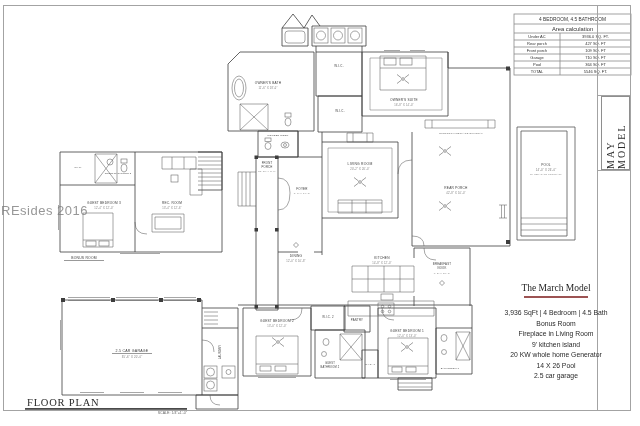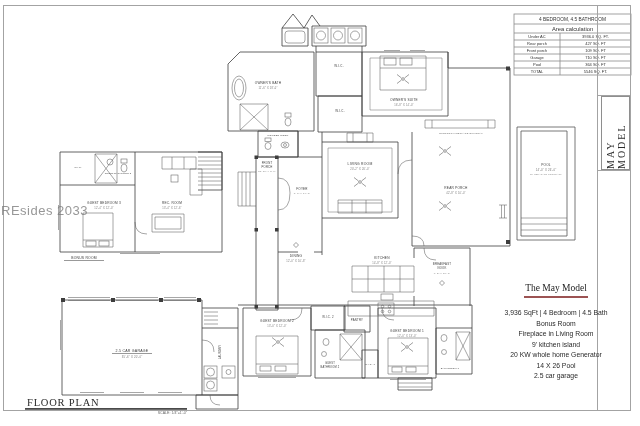--- a/index.html
+++ b/index.html
@@ -273,25 +273,25 @@
 
   <div class="sheet-border"></div>
   <div class="strip-line"></div>
   <div class="strip-div" style="top:95px;"></div>
   <div class="strip-div" style="top:170px;"></div>
   <div class="model-box">
     <span class="vtext">MAY MODEL</span>
   </div>
 
   <div class="summary">
-    <div class="summary-title">The May Model</div>
+    <div class="summary-title">The March Model</div>
     <div class="summary-underline"></div>
     <div class="summary-line">3,936 SqFt | 4 Bedroom | 4.5 Bath</div>
     <div class="summary-line">Bonus Room</div>
     <div class="summary-line">Fireplace in Living Room</div>
     <div class="summary-line">9' kitchen island</div>
     <div class="summary-line">20 KW whole home Generator</div>
     <div class="summary-line">14 X 26 Pool</div>
     <div class="summary-line">2.5 car garage</div>
   </div>
 
-  <div class="watermark">REsides 2033</div>
+  <div class="watermark">REsides 2016</div>
 </div>
 
 </body></html>

